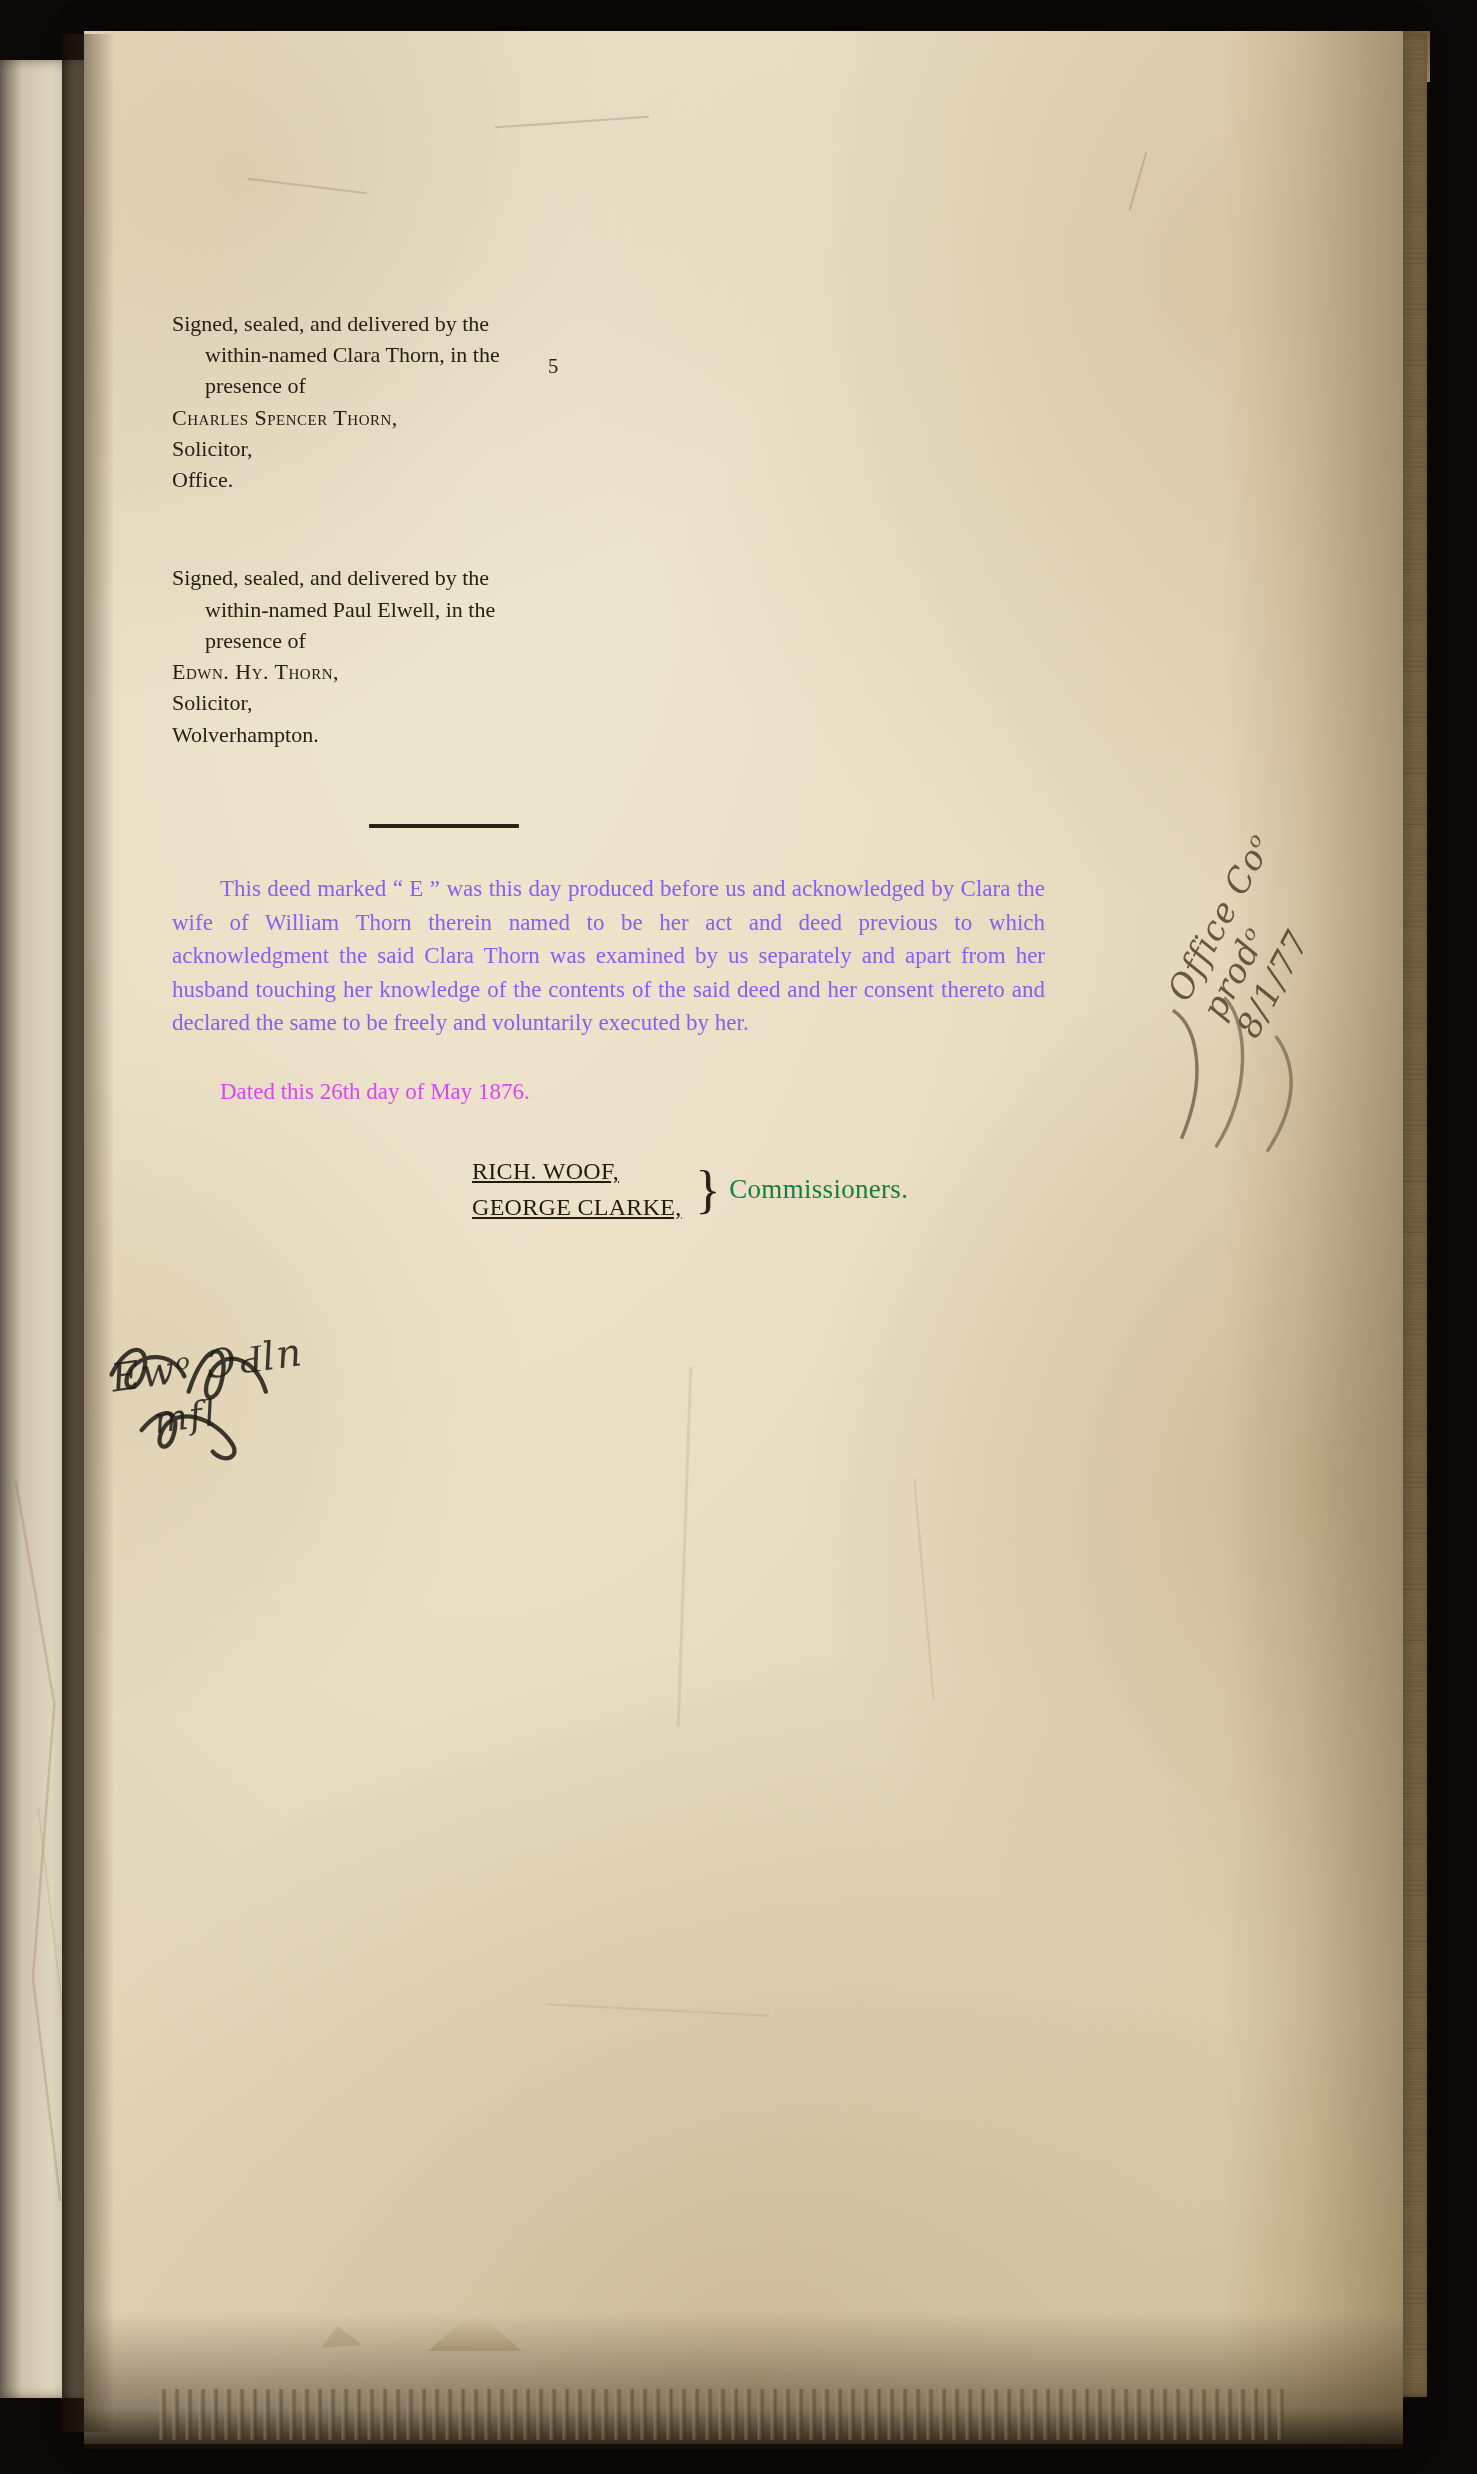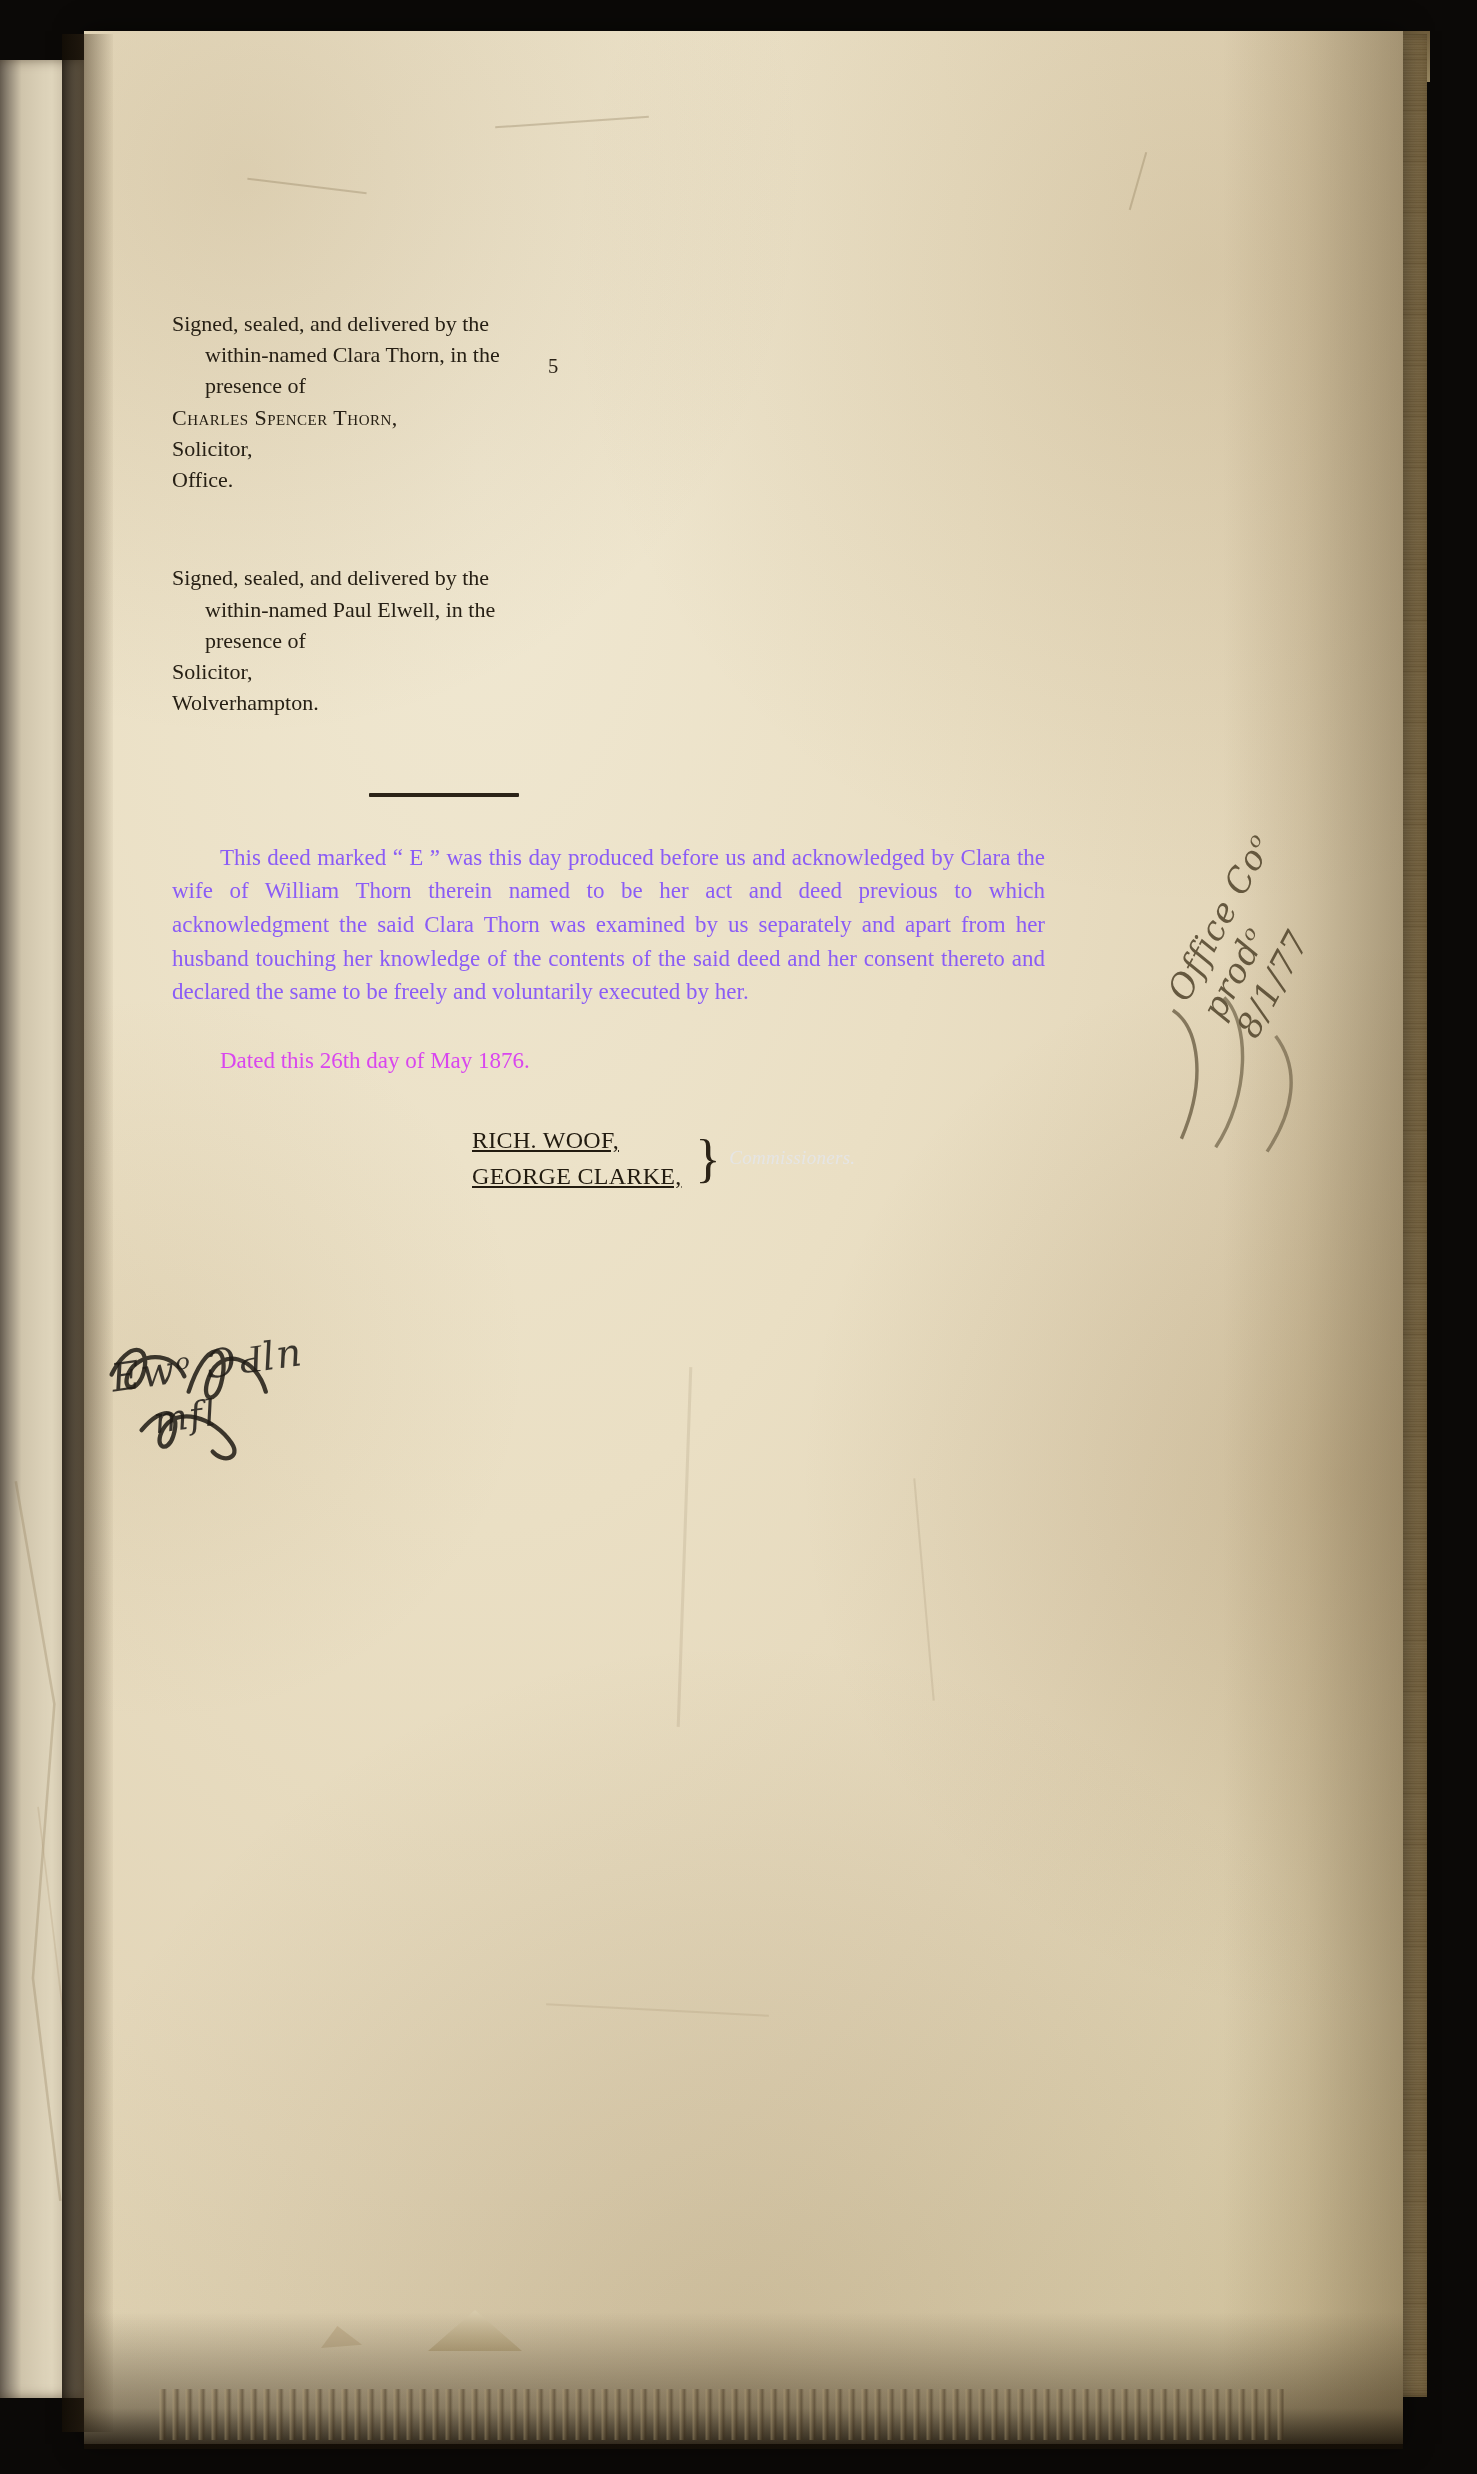--- a/index.html
+++ b/index.html
@@ -251,24 +251,23 @@
     text-decoration: underline;
   }
   .brace {
     font-size: 53px;
     line-height: 0.8;
     margin: 0 8.6px 0 13.7px;
     color: #2b2317;
     font-family: "Liberation Serif", serif;
   }
   .comm-label {
-    font-size: 19px;
-    color: #e5e5e5;
+    font-size: 27px;
+    color: #15803d;
     letter-spacing: 0.3px;
-    font-style: italic;
   }
 
   
   .hand {
     position: absolute;
     font-family: "DejaVu Serif", serif;
     color: #4a3d24;
     font-style: italic;
     opacity: 0.85;
     pointer-events: none;
@@ -348,20 +347,21 @@
     <p class="ind1">presence of</p>
     <p class="name-smallcaps">Charles Spencer Thorn,</p>
     <p class="role">Solicitor,</p>
     <p class="place">Office.</p>
   </div>
 
   <div class="attest block-2">
     <p class="ind0">Signed, sealed, and delivered by the</p>
     <p class="ind1">within-named Paul Elwell, in the</p>
     <p class="ind1">presence of</p>
+    <p class="name-smallcaps">Edwn. Hy. Thorn,</p>
     <p class="role">Solicitor,</p>
     <p class="place">Wolverhampton.</p>
   </div>
 
   <div class="rule"></div>
 
   <div class="deed">
     <span class="first-indent"></span><span>This deed marked “ E ” was this day produced before us and acknowledged by Clara the wife of William Thorn therein named to be her act and deed previous to which acknowledgment the said Clara Thorn was examined by us separately and apart from her husband touching her knowledge of the contents of the said deed and her consent thereto and declared the same to be freely and voluntarily executed by her.</span>
   </div>
 

